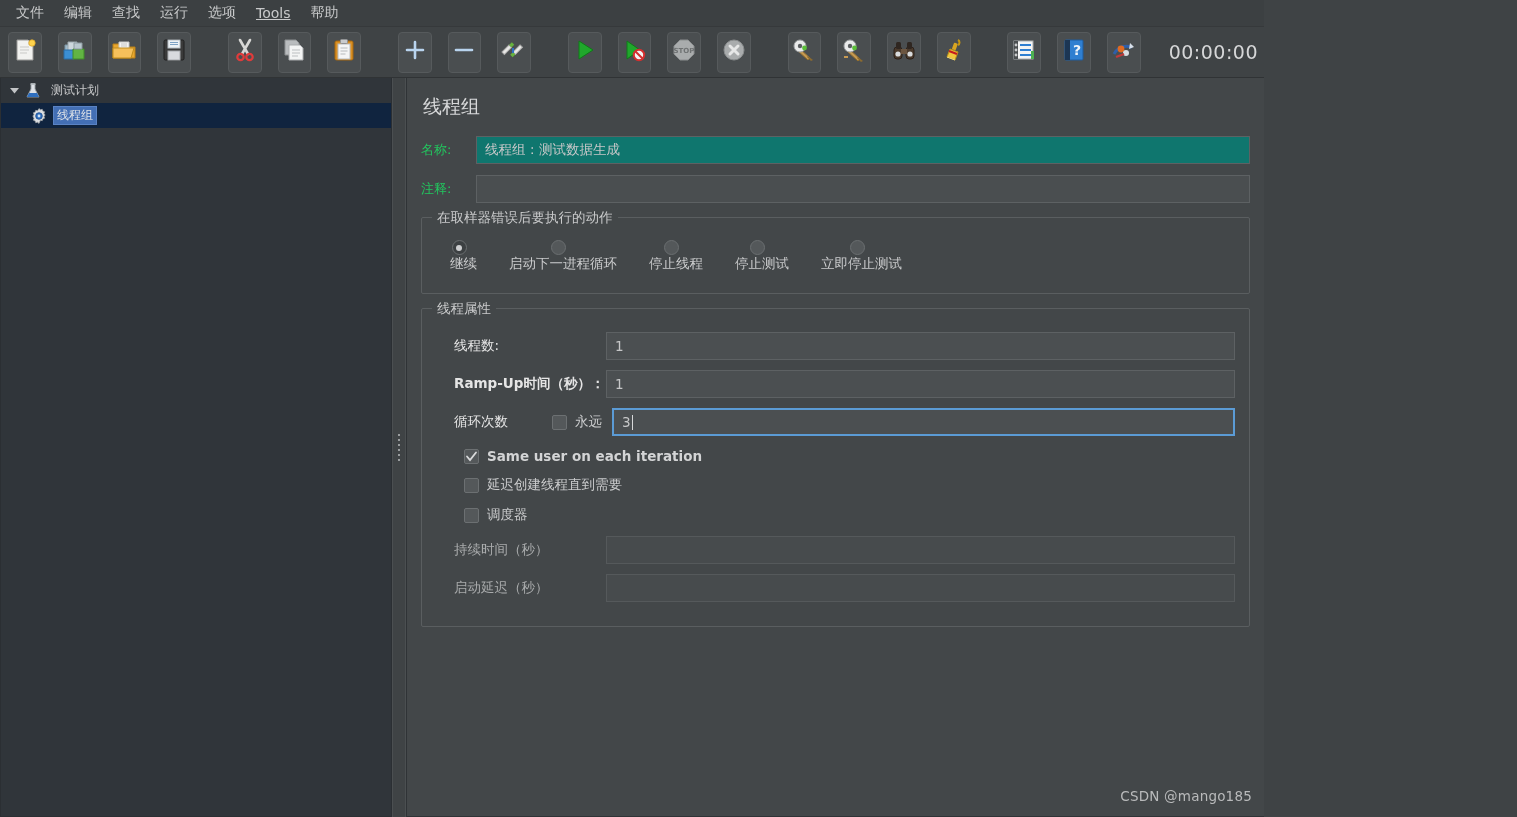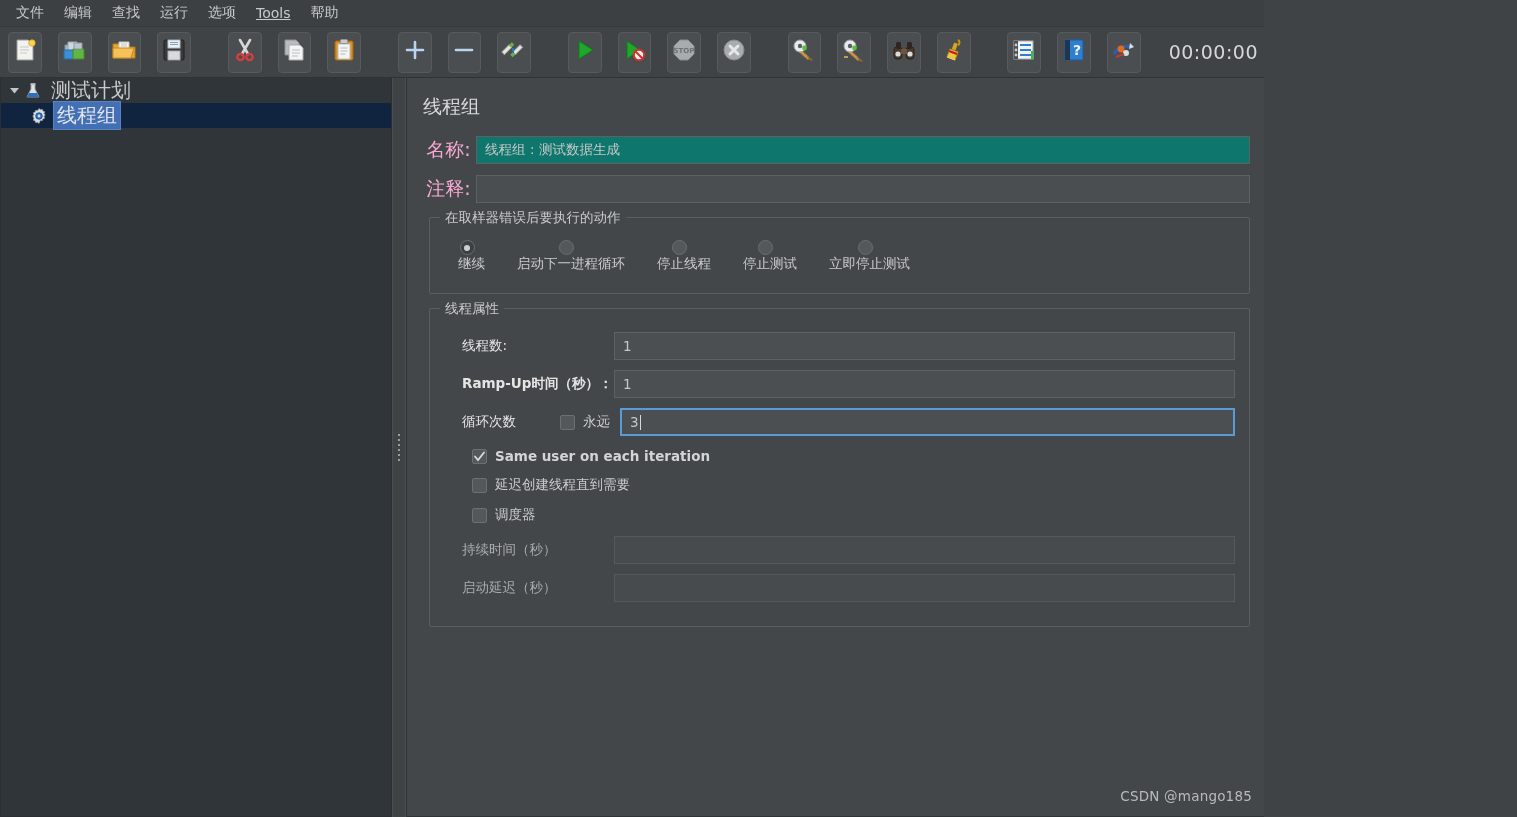--- a/index.html
+++ b/index.html
@@ -84,21 +84,21 @@
     white-space: nowrap;
   }
   .tree-row.root { padding-left: 6px; }
   .tree-row.child { padding-left: 28px; background: #10243f; }
   .tree-toggle {
     width: 14px; height: 14px;
     margin-right: 2px;
     display: flex; align-items: center; justify-content: center;
   }
   .tree-toggle svg { display: block; }
-  .tree-label { color: #c9cacb; font-size: 20px; padding: 0 3px; }
+  .tree-label { color: #c9cacb; font-size: 12px; padding: 0 3px; }
   .tree-label.selected {
     background: #436fb5;
     color: #dfe3e8;
     outline: 1px solid #5a83c4;
   }
   .tree-icon { width: 20px; height: 20px; margin-right: 5px; display:flex; align-items:center; justify-content:center;}
 
   .splitter {
     width: 14px; min-width: 14px;
     background: #3f4345;
@@ -125,22 +125,22 @@
     color: #d8d9da;
     font-size: 19px;
     margin: 4px 0 16px 2px;
     font-family: "DejaVu Serif", "Liberation Serif", serif;
   }
   .field-row {
     display: flex; align-items: center;
     margin-bottom: 11px;
   }
   .field-label {
-    color: #f9a8d4; font-size: 19px;
-    width: 55px; text-align: center;
+    color: #22c55e; font-size: 13px;
+    width: 55px; text-align: left;
     white-space: nowrap;
   }
   .tf {
     flex: 1; height: 28px;
     background: #0f766e;
     border: 1px solid #5d6163;
     color: #c6c7c8;
     font-size: 13.5px;
     padding: 0 8px;
     display: flex; align-items: center;
@@ -149,21 +149,20 @@
   }
   .tf.empty { background: #4a4e50; }
 
   
   .group {
     border: 1px solid #5a5e60;
     border-radius: 2px;
     margin-top: 14px;
     padding: 16px 14px 14px 14px;
     position: relative;
-    margin-left: 8px;
   }
   .group-title {
     position: absolute;
     top: -9px; left: 10px;
     background: #434749;
     padding: 0 5px;
     color: #c9cacb;
     font-size: 13.5px;
     white-space: nowrap;
   }

